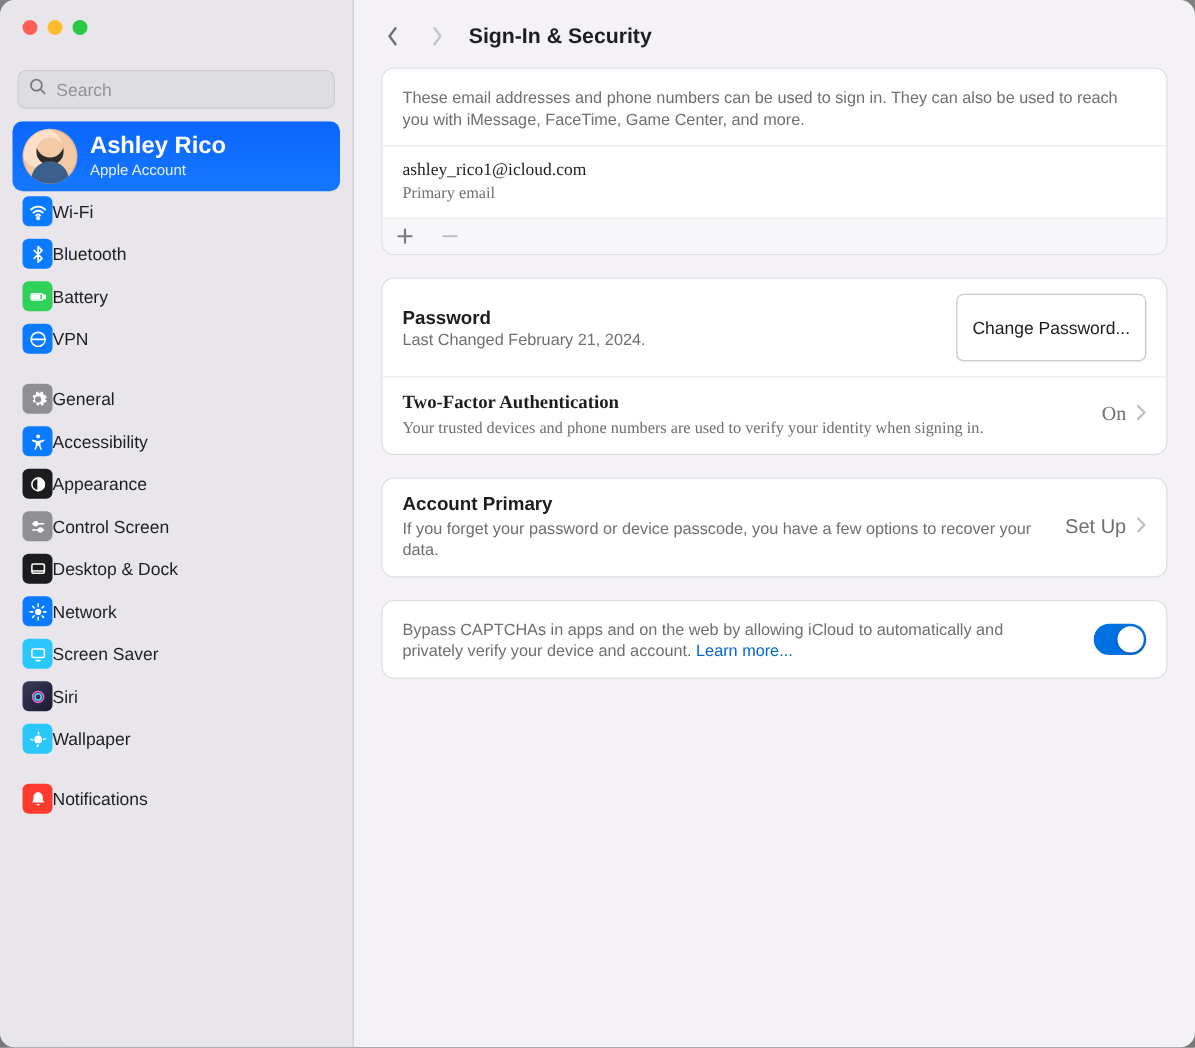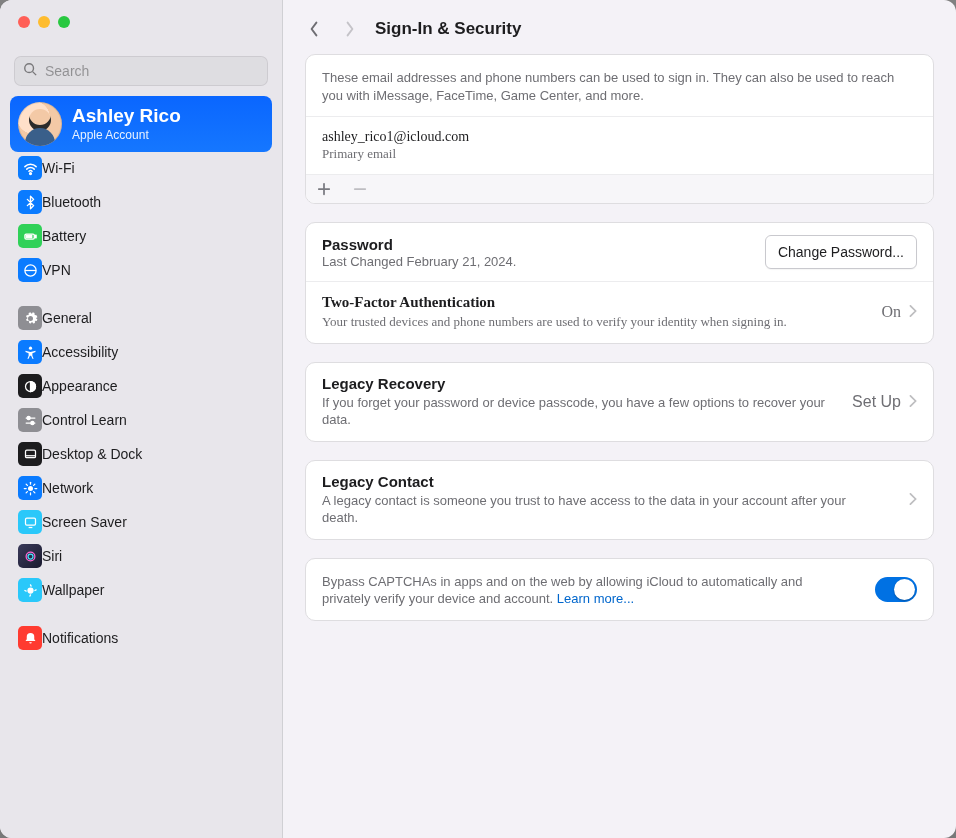--- a/index.html
+++ b/index.html
@@ -117,21 +117,21 @@
     display:flex;gap:0;border-top:1px solid #ececee;
     background:#f7f6f9;
   }
   .addremove button{
     border:none;background:transparent;width:36px;height:28px;font-size:18px;
     color:#7a7a80;display:flex;align-items:center;justify-content:center;cursor:pointer;
   }
   .addremove button:last-child{opacity:0.45;}
   .pill-btn{
     background:#fff;border:1px solid #c9c9ce;border-radius:6px;
-    padding:8px 12px;font-size:14px;color:var(--text);cursor:pointer;
+    padding:18px 12px;font-size:14px;color:var(--text);cursor:pointer;
     box-shadow:0 1px 1px rgba(0,0,0,0.04);
     text-align:right;
   }
   .toggle{
     width:42px;height:25px;border-radius:13px;background:var(--blue);
     position:relative;flex:0 0 42px;
   }
   .toggle::after{
     content:"";position:absolute;right:2px;top:2px;width:21px;height:21px;
     border-radius:50%;background:#fff;box-shadow:0 1px 2px rgba(0,0,0,0.3);
@@ -240,21 +240,21 @@
         </div>
         <div class="side-item">
           <span class="side-icon" style="background:#8e8e93">
             <svg viewBox="0 0 24 24" fill="none" stroke="#fff" stroke-width="2" stroke-linecap="round">
                 <line x1="5" y1="8" x2="19" y2="8"></line>
                 <circle cx="9" cy="8" r="2.5" fill="#fff"></circle>
                 <line x1="5" y1="16" x2="19" y2="16"></line>
                 <circle cx="15" cy="16" r="2.5" fill="#fff"></circle>
               </svg>
           </span>
-          <span>Control Learn</span>
+          <span>Control Screen</span>
         </div>
         <div class="side-item">
           <span class="side-icon" style="background:#1c1c1e">
             <svg viewBox="0 0 24 24" fill="none" stroke="#fff" stroke-width="2">
                 <rect x="4" y="5" width="16" height="12" rx="2"></rect>
                 <line x1="4" y1="14" x2="20" y2="14"></line>
               </svg>
           </span>
           <span>Desktop &amp; Dock</span>
         </div>
@@ -378,49 +378,34 @@
                   <polyline points="1,1 7,7 1,13"></polyline>
                 </svg>
             </span>
           </div>
         </div>
       </div>
 
       <div class="panel">
         <div class="panel-section row">
           <div style="flex:1;padding-right:10px;">
-            <div class="section-title">Legacy Recovery</div>
+            <div class="section-title">Account Primary</div>
             <div class="section-desc">If you forget your password or device passcode, you have a few options to recover your data.</div>
           </div>
           <div class="right-meta">
             <span>Set Up</span>
             <span class="chevron">
               <svg viewBox="0 0 8 14" fill="none" stroke="currentColor" stroke-width="2" stroke-linecap="round">
                   <polyline points="1,1 7,7 1,13"></polyline>
                 </svg>
             </span>
           </div>
         </div>
       </div>
 
-      <div class="panel">
-        <div class="panel-section row">
-          <div style="flex:1;padding-right:10px;">
-            <div class="section-title">Legacy Contact</div>
-            <div class="section-desc">A legacy contact is someone you trust to have access to the data in your account after your death.</div>
-          </div>
-          <div class="right-meta">
-            <span class="chevron">
-              <svg viewBox="0 0 8 14" fill="none" stroke="currentColor" stroke-width="2" stroke-linecap="round">
-                  <polyline points="1,1 7,7 1,13"></polyline>
-                </svg>
-            </span>
-          </div>
-        </div>
-      </div>
 
       <div class="panel">
         <div class="panel-section row">
           <div style="flex:1;padding-right:20px;">
             <div class="section-desc">
               <span>Bypass CAPTCHAs in apps and on the web by allowing iCloud to automatically and privately verify your device and account. </span><a href="#" class="link">Learn more...</a>
             </div>
           </div>
           <div class="toggle"></div>
         </div>

